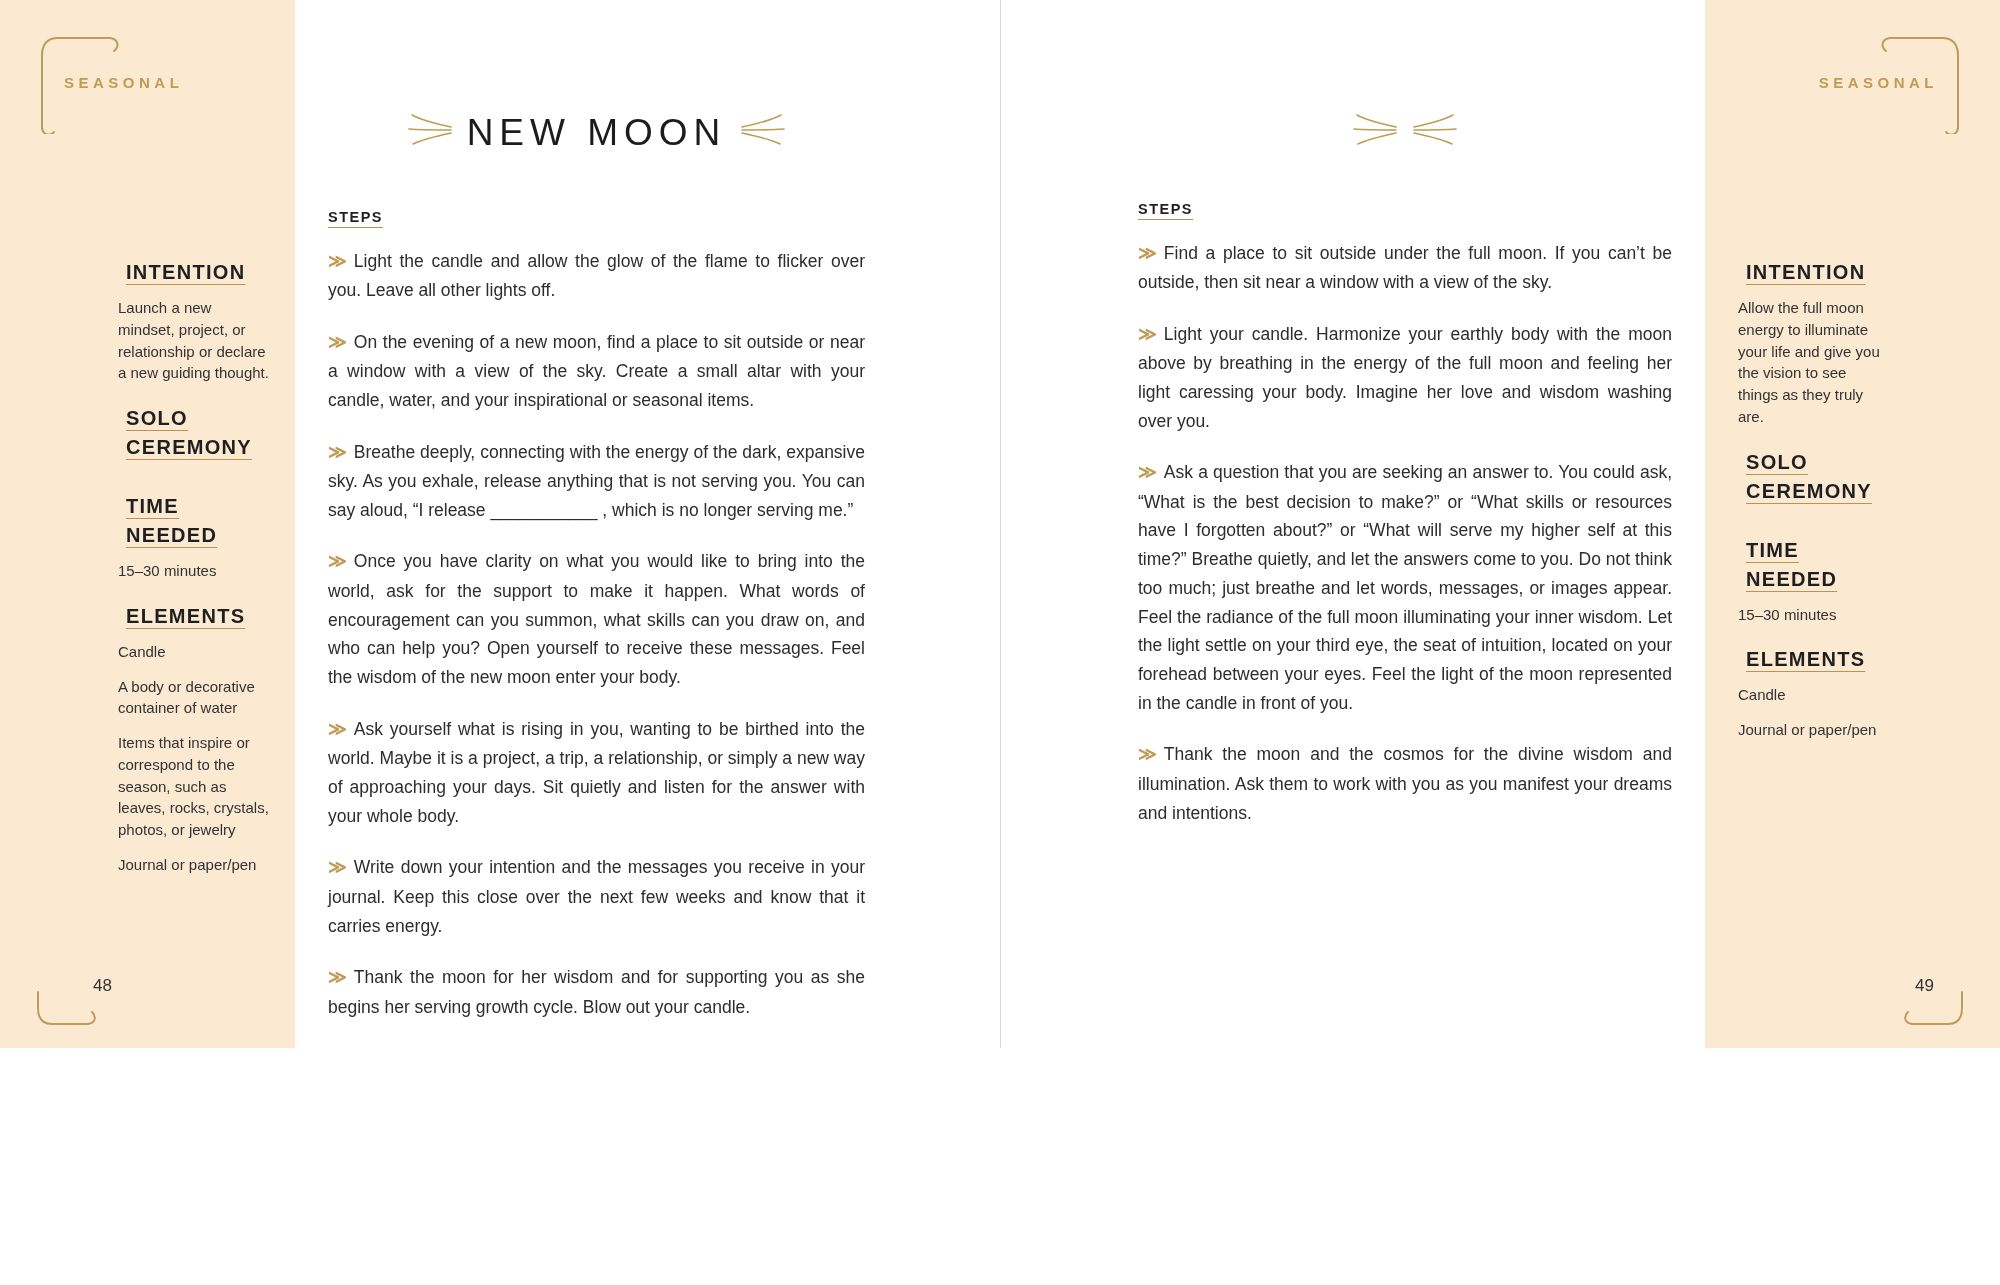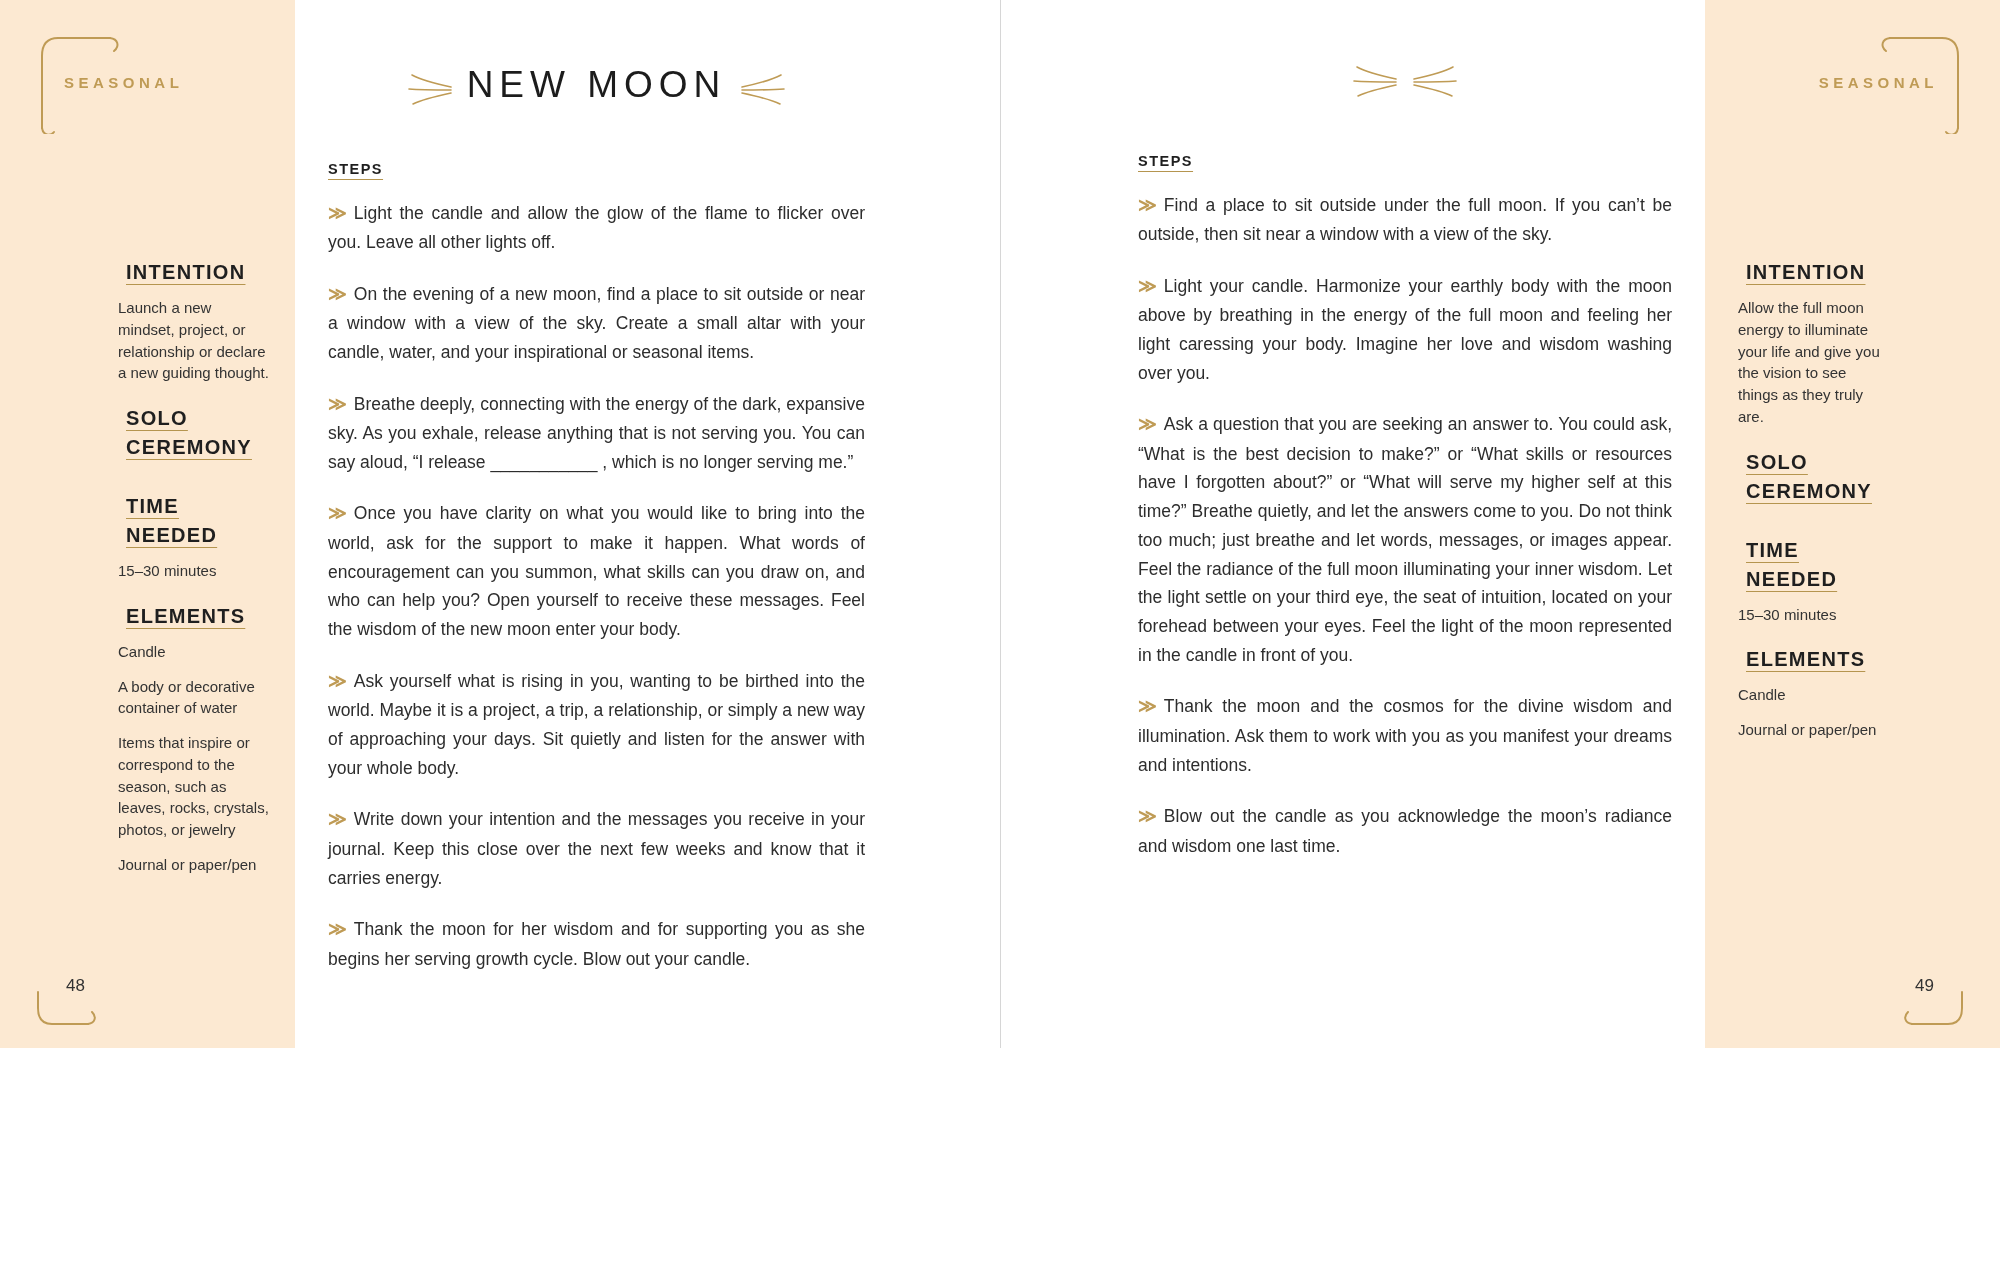--- a/index.html
+++ b/index.html
@@ -55,22 +55,22 @@
   }
   .sb-section { margin-bottom: 20px; }
   .sb-text { font-size: 15px; line-height: 1.45; color: #333333; margin-bottom: 13px; }
   .sb-text:last-child { margin-bottom: 0; }
 
   
   .col { margin-left: 33px; width: 537px; }
   .page-right .col { margin-left: 137px; width: 534px; }
 
   .title-row {
-    margin-top: 64px;
-    display: flex; align-items: flex-end; justify-content: center; gap: 14px;
+    margin-top: 112px;
+    display: flex; align-items: flex-start; justify-content: center; gap: 14px;
   }
   .title {
     font-size: 37px; font-weight: 400; letter-spacing: 6px;
     color: #1c1c1c; white-space: nowrap;
   }
   .rays svg { display: block; }
   .rays path { fill: none; stroke: var(--accent, #bf9b55); stroke-width: 1.6; stroke-linecap: round; }
   .rays-right { transform: scaleX(-1); }
 
   .steps-heading {
@@ -90,21 +90,21 @@
     font-size: 17.5px; line-height: 1.64; color: #2d2d2d;
     text-align: justify;
     margin-bottom: 23px;
   }
   .chev {
     color: var(--accent, #bf9b55);
     font-size: 18px; font-weight: bold;
     margin-right: 7px;
   }
 
-  .pagenum { position: absolute; bottom: 52px; font-size: 17px; color: #333333; }
+  .pagenum { position: absolute; bottom: 52px; font-size: 17px; color: #333333; margin-left: 27px; }
   .band-left  .pagenum { left: 66px; }
   .band-right .pagenum { right: 66px; }
 </style>
 </head>
 <body>
 
 <div class="spread">
 
   <aside class="band band-left">
     <span class="orn orn-tl">
@@ -200,21 +200,20 @@
       </div>
 
       <div class="steps-heading-wrap">
         <h2 class="steps-heading">STEPS</h2>
       </div>
 
       <p class="step"><span class="chev">≫</span><span>Find a place to sit outside under the full moon. If you can’t be outside, then sit near a window with a view of the sky.</span></p>
       <p class="step"><span class="chev">≫</span><span>Light your candle. Harmonize your earthly body with the moon above by breathing in the energy of the full moon and feeling her light caressing your body. Imagine her love and wisdom washing over you.</span></p>
       <p class="step"><span class="chev">≫</span><span>Ask a question that you are seeking an answer to. You could ask, “What is the best decision to make?” or “What skills or resources have I forgotten about?” or “What will serve my higher self at this time?” Breathe quietly, and let the answers come to you. Do not think too much; just breathe and let words, messages, or images appear. Feel the radiance of the full moon illuminating your inner wisdom. Let the light settle on your third eye, the seat of intuition, located on your forehead between your eyes. Feel the light of the moon represented in the candle in front of you.</span></p>
       <p class="step"><span class="chev">≫</span><span>Thank the moon and the cosmos for the divine wisdom and illumination. Ask them to work with you as you manifest your dreams and intentions.</span></p>
-      <p class="step"><span class="chev">≫</span><span>Blow out the candle as you acknowledge the moon’s radiance and wisdom one last time.</span></p>
     </div>
   </section>
 
   <aside class="band band-right">
     <span class="orn orn-tr">
       <svg width="100" height="110" viewBox="0 0 100 110">
         <path d="M86,14 H34 C24,14 18,20 18,32 V104"></path>
         <path d="M86,14 c8,1 10,8 4,13"></path>
         <path d="M18,104 c1,7 8,9 12,4"></path>
       </svg>

